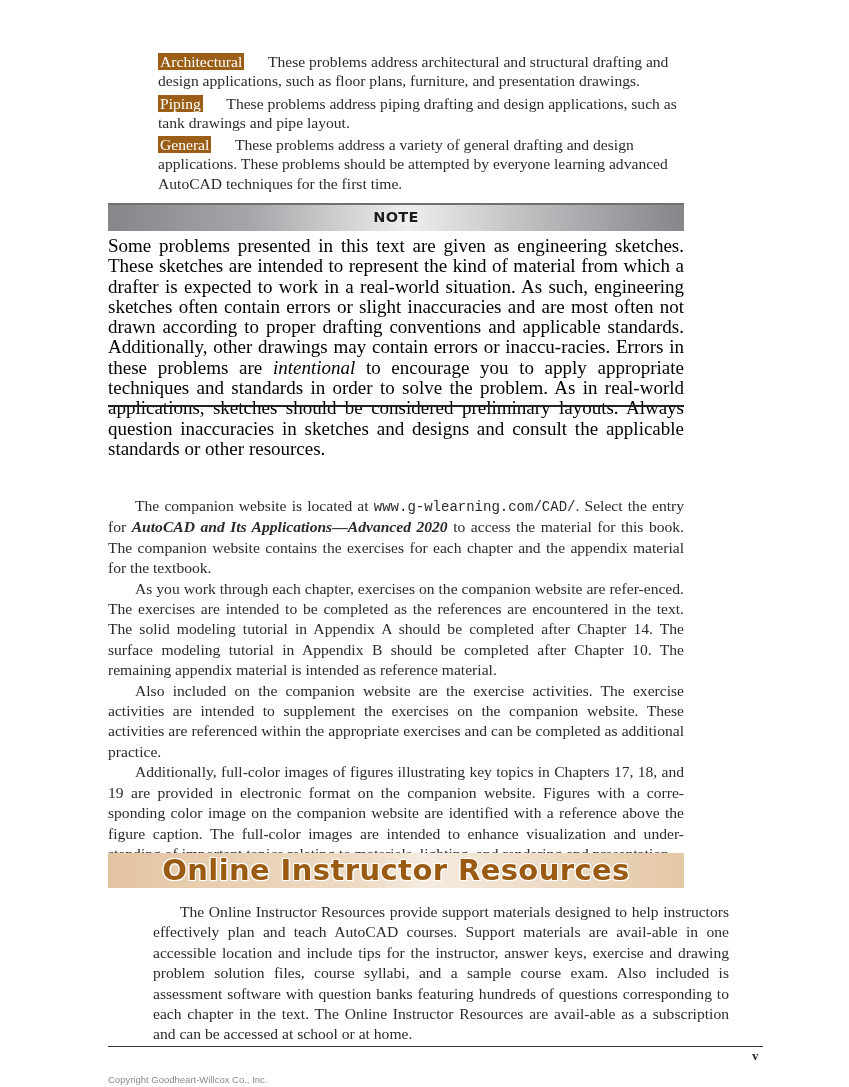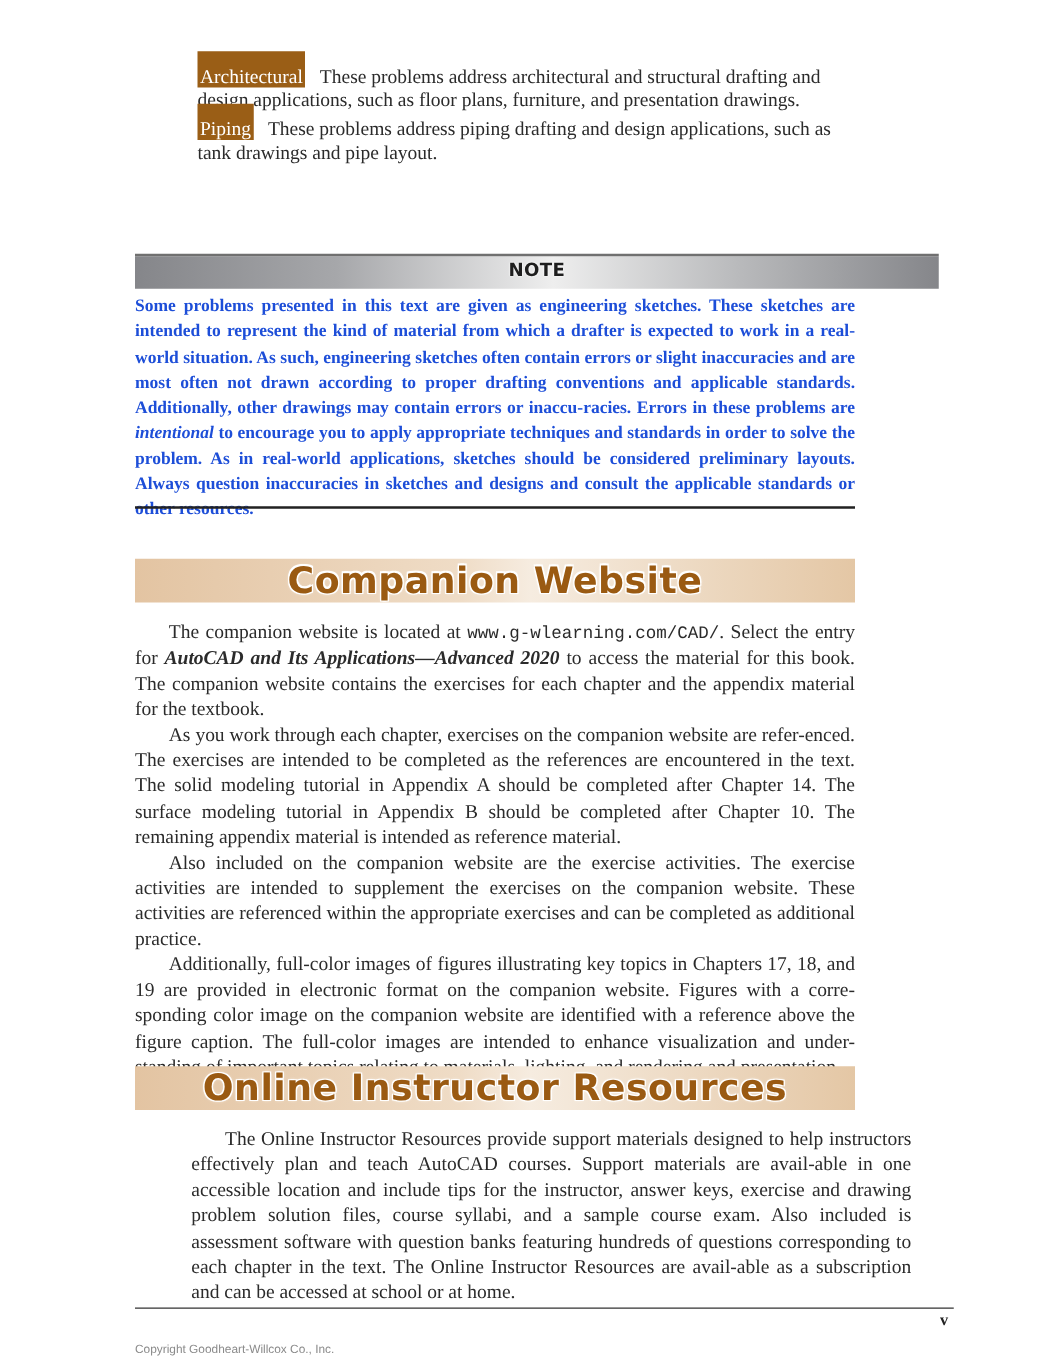--- a/index.html
+++ b/index.html
@@ -11,42 +11,42 @@
     .page { position: absolute; left: 0; top: 0; width: 849px; height: 1087px; }
 
     
     .cat-list { position: absolute; left: 158px; top: 52px; width: 530px; }
     .cat-item {
       font-family: "Liberation Serif", serif;
       font-size: 15.6px; line-height: 19.3px; margin-bottom: 3px;
       color: #2b2b2b;
     }
     .cat-label {
-      background: #9a5e16; color: #fff; padding: 12px 2px 0 2px;
-      font-weight: normal; margin-right: 8px;
+      background: #9a5e16; color: #fff; padding: 0 2px 0 2px;
+      font-weight: normal; margin-right: 20px;
     }
 
     
     .note-bar {
-      position: absolute; left: 108px; top: 203px; width: 643px; height: 28px;
+      position: absolute; left: 108px; top: 203px; width: 576px; height: 28px;
       border-top: 2px solid #707070;
       background: linear-gradient(to right, #85868a 0%, #a6a7aa 25%, #eeeeee 52%, #b9babc 75%, #85868a 100%);
       box-sizing: border-box;
       text-align: center;
     }
     .note-title {
       font-family: "DejaVu Sans", sans-serif; font-weight: bold;
       font-size: 14.5px; line-height: 25px; color: #1e1e1e;
       letter-spacing: 0.3px;
       text-shadow: 0 0 2px #fff, 0 0 1px #fff;
     }
     .note-body {
       position: absolute; left: 108px; top: 236px; width: 576px;
       font-family: "Liberation Serif", serif;
-      font-size: 14px; line-height: 20.3px; text-align: justify; color: #1d4ed8; font-weight: bold;
+      font-size: 19px; line-height: 20.3px; text-align: justify; color: #000000;
     }
     .note-rule { position: absolute; left: 108px; top: 405px; width: 576px; height: 2px; background: #222; }
 
     
     .sect-bar {
       position: absolute; left: 108px; width: 576px; height: 35px;
       background: linear-gradient(to right, #e3c4a2 0%, #efdcc6 45%, #f6ece0 55%, #e4c7a5 100%);
       text-align: center;
     }
     .sect-title {
@@ -82,31 +82,32 @@
 
   <div class="cat-list">
     <div class="cat-item">
       <span class="cat-label">Architectural</span>
       <span>These problems address architectural and structural drafting and design applications, such as floor plans, furniture, and presentation drawings.</span>
     </div>
     <div class="cat-item">
       <span class="cat-label">Piping</span>
       <span>These problems address piping drafting and design applications, such as tank drawings and pipe layout.</span>
     </div>
+    <div class="cat-item">
+      <span class="cat-label">General</span>
+      <span>These problems address a variety of general drafting and design applications. These problems should be attempted by everyone learning advanced AutoCAD techniques for the first time.</span>
+    </div>
   </div>
 
   <div class="note-bar">
     <span class="note-title">NOTE</span>
   </div>
   <div class="note-body"><span>Some problems presented in this text are given as engineering sketches. These sketches are intended to represent the kind of material from which a drafter is expected to work in a real-world situation. As such, engineering sketches often contain errors or slight inaccuracies and are most often not drawn according to proper drafting conventions and applicable standards. Additionally, other drawings may contain errors or inaccu-racies. Errors in these problems are </span><em>intentional</em><span> to encourage you to apply appropriate techniques and standards in order to solve the problem. As in real-world applications, sketches should be considered preliminary layouts. Always question inaccuracies in sketches and designs and consult the applicable standards or other resources.</span></div>
   <div class="note-rule"></div>
 
-  <div class="sect-bar" style="top:447px;">
-    <span class="sect-title">Companion Website</span>
-  </div>
   <div class="body-text" style="top:496px;">
     <p><span>The companion website is located at </span><span class="url">www.g-wlearning.com/CAD/</span><span>. Select the entry for </span><span class="book-title">AutoCAD and Its Applications—Advanced 2020</span><span> to access the material for this book. The companion website contains the exercises for each chapter and the appendix material for the textbook.</span></p>
     <p>As you work through each chapter, exercises on the companion website are refer-enced. The exercises are intended to be completed as the references are encountered in the text. The solid modeling tutorial in Appendix A should be completed after Chapter 14. The surface modeling tutorial in Appendix B should be completed after Chapter 10. The remaining appendix material is intended as reference material.</p>
     <p>Also included on the companion website are the exercise activities. The exercise activities are intended to supplement the exercises on the companion website. These activities are referenced within the appropriate exercises and can be completed as additional practice.</p>
     <p>Additionally, full-color images of figures illustrating key topics in Chapters 17, 18, and 19 are provided in electronic format on the companion website. Figures with a corre-sponding color image on the companion website are identified with a reference above the figure caption. The full-color images are intended to enhance visualization and under-standing of important topics relating to materials, lighting, and rendering and presentation.</p>
   </div>
 
   <div class="sect-bar" style="top:853px;">
     <span class="sect-title">Online Instructor Resources</span>
   </div>

